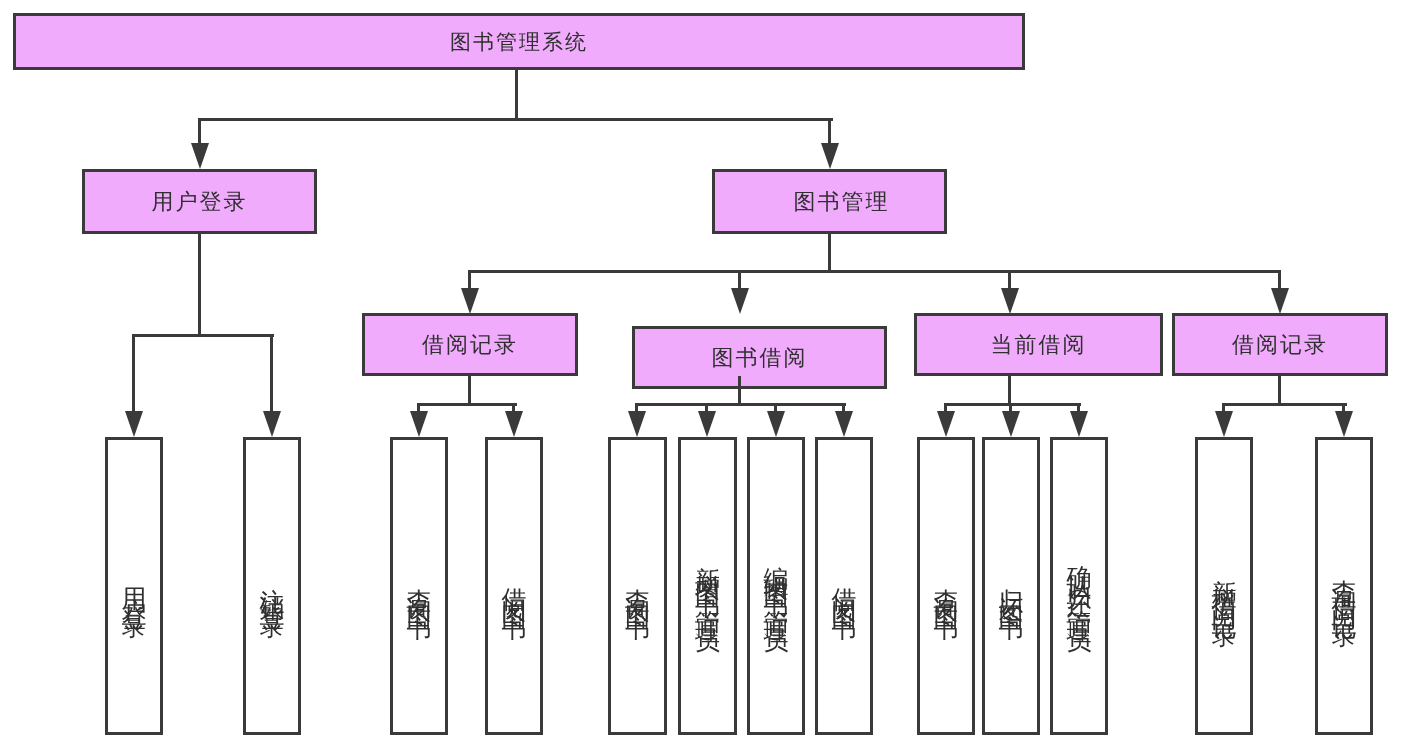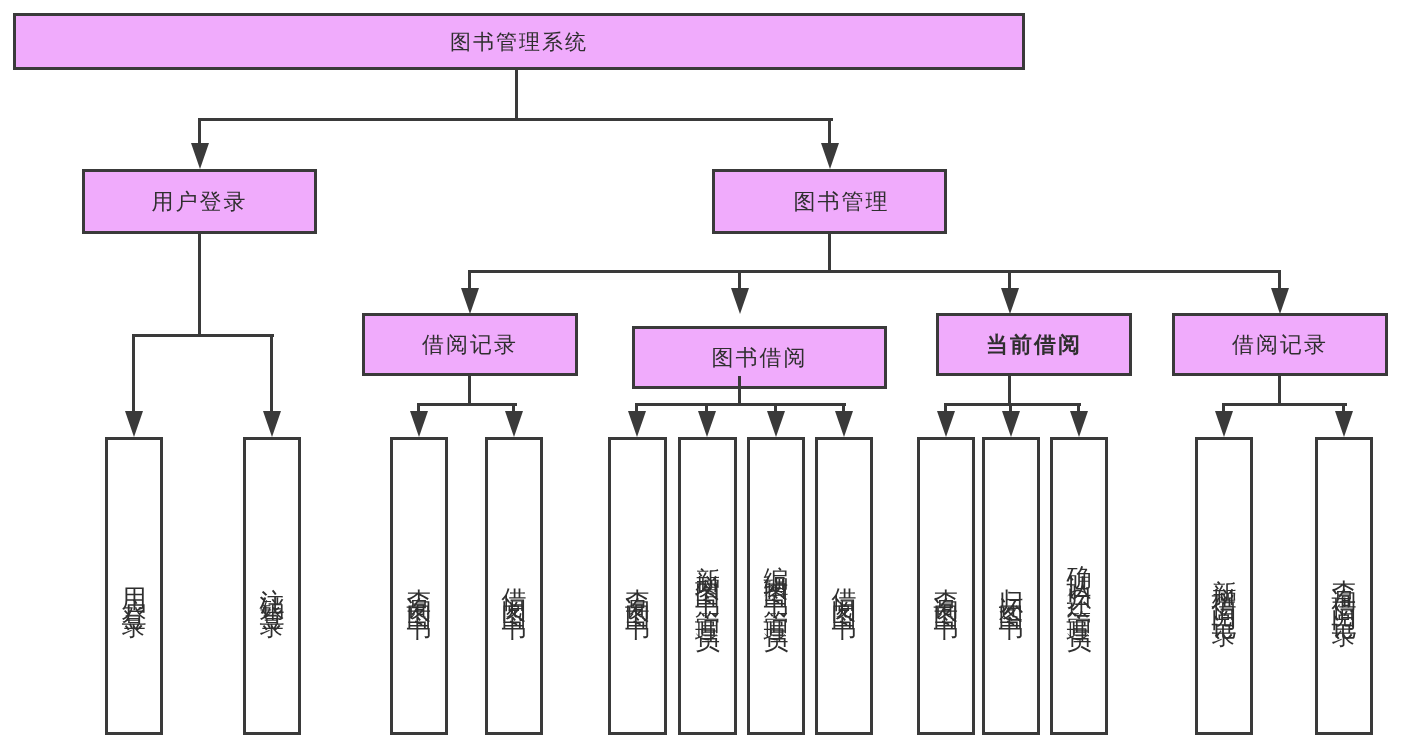--- a/index.html
+++ b/index.html
@@ -104,21 +104,21 @@
   <div class="arr" style="left:731px;top:288px;"></div>
   <div class="arr" style="left:1001px;top:288px;"></div>
   <div class="arr" style="left:1271px;top:288px;"></div>
 
   <div class="box" style="left:362px;top:313px;width:216px;height:63px;">
     <span>借阅记录</span>
   </div>
   <div class="box" style="left:632px;top:313px;width:255px;height:63px;margin-top:13px;">
     <span>图书借阅</span>
   </div>
-  <div class="box" style="left:936px;top:313px;width:196px;height:63px;font-weight:bold;">
+  <div class="box" style="left:914px;top:313px;width:249px;height:63px;">
     <span>当前借阅</span>
   </div>
   <div class="box" style="left:1172px;top:313px;width:216px;height:63px;">
     <span>借阅记录</span>
   </div>
 
   <div class="vl" style="left:468px;top:376px;height:29px;"></div>
   <div class="hl" style="left:417px;top:403px;width:100px;"></div>
   <div class="vl" style="left:417px;top:403px;height:10px;"></div>
   <div class="vl" style="left:512px;top:403px;height:10px;"></div>

